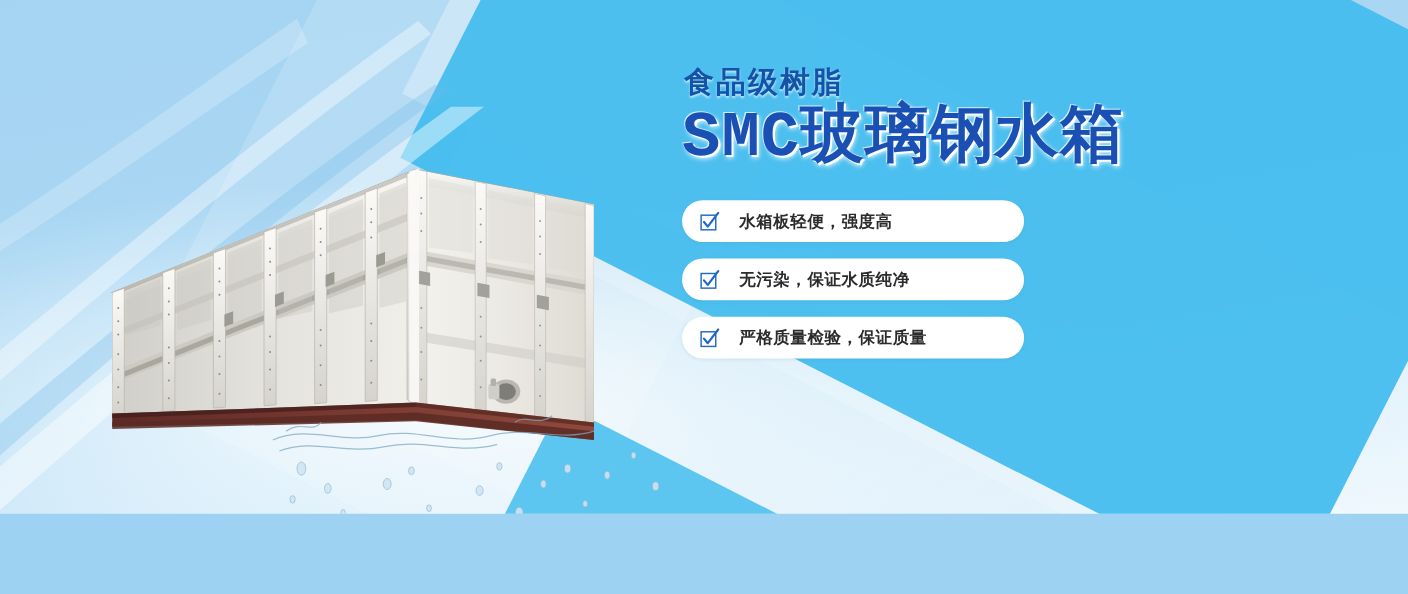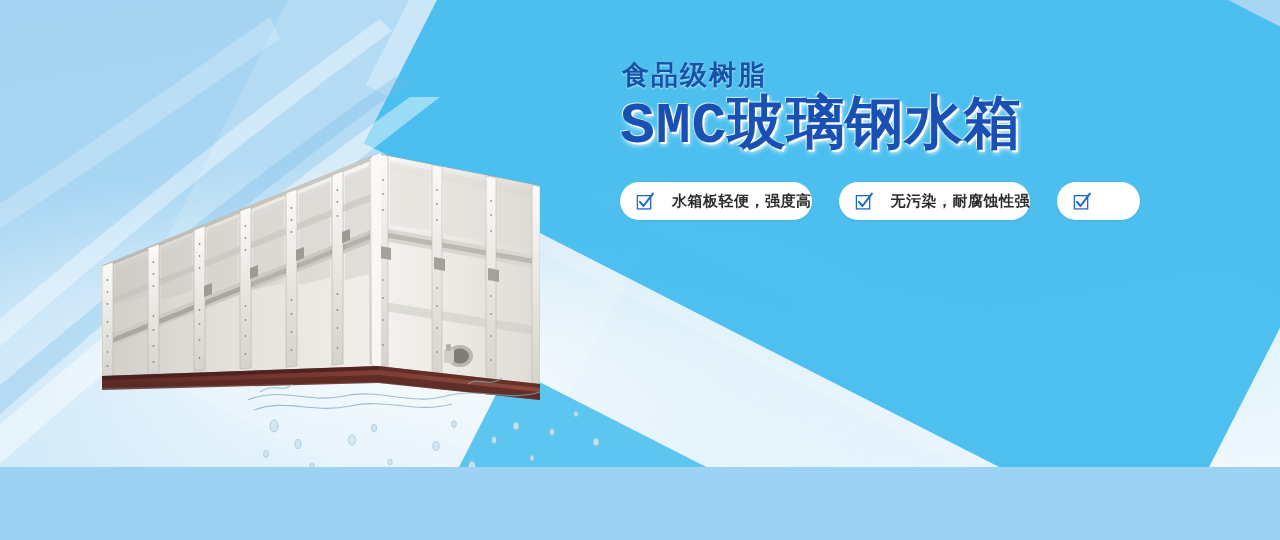--- a/index.html
+++ b/index.html
@@ -90,21 +90,21 @@
     color:#1a50b3;
     line-height:1.12;
     letter-spacing:1px;
     white-space:nowrap;
     text-shadow:
       2px 2px 0 rgba(255,255,255,.95),
       -1px -1px 0 rgba(255,255,255,.7),
       2px 3px 5px rgba(255,255,255,.85);
   }
 
-  .features { margin-top:22px; display:flex; flex-direction:row; gap:27px; }
+  .features { margin-top:22px; display:flex; flex-direction:column; gap:15px; }
   .feature {
     width:311px; height:38px;
     background:#ffffff;
     border-radius:19px;
     display:flex; align-items:center;
     padding-left:16px;
     box-shadow:0 1px 3px rgba(40,90,140,.10);
   }
   .chk { width:19px; height:19px; flex:0 0 19px; margin-right:17px; display:block; }
   .feature-label {
@@ -389,26 +389,27 @@
         </svg>
         <span class="feature-label">水箱板轻便，强度高</span>
       </div>
 
 
       <div class="feature">
         <svg class="chk" viewBox="0 0 22 22">
           <rect x="1.6" y="4.2" width="15.4" height="15.4" fill="#ffffff" stroke="#1f68c4" stroke-width="1.5"></rect>
           <path d="M4.6 11.4 L8.6 16.2 L19.6 1.8" fill="none" stroke="#1f68c4" stroke-width="2.3" stroke-linecap="round" stroke-linejoin="round"></path>
         </svg>
-        <span class="feature-label">无污染，耐腐蚀性强</span>
+        <span class="feature-label">无污染，保证水质纯净</span>
       </div>
 
       <div class="feature">
         <svg class="chk" viewBox="0 0 22 22">
           <rect x="1.6" y="4.2" width="15.4" height="15.4" fill="#ffffff" stroke="#1f68c4" stroke-width="1.5"></rect>
           <path d="M4.6 11.4 L8.6 16.2 L19.6 1.8" fill="none" stroke="#1f68c4" stroke-width="2.3" stroke-linecap="round" stroke-linejoin="round"></path>
         </svg>
+        <span class="feature-label">严格质量检验，保证质量</span>
       </div>
 
     </div>
   </div>
 
 </div>
 
 </body></html>

